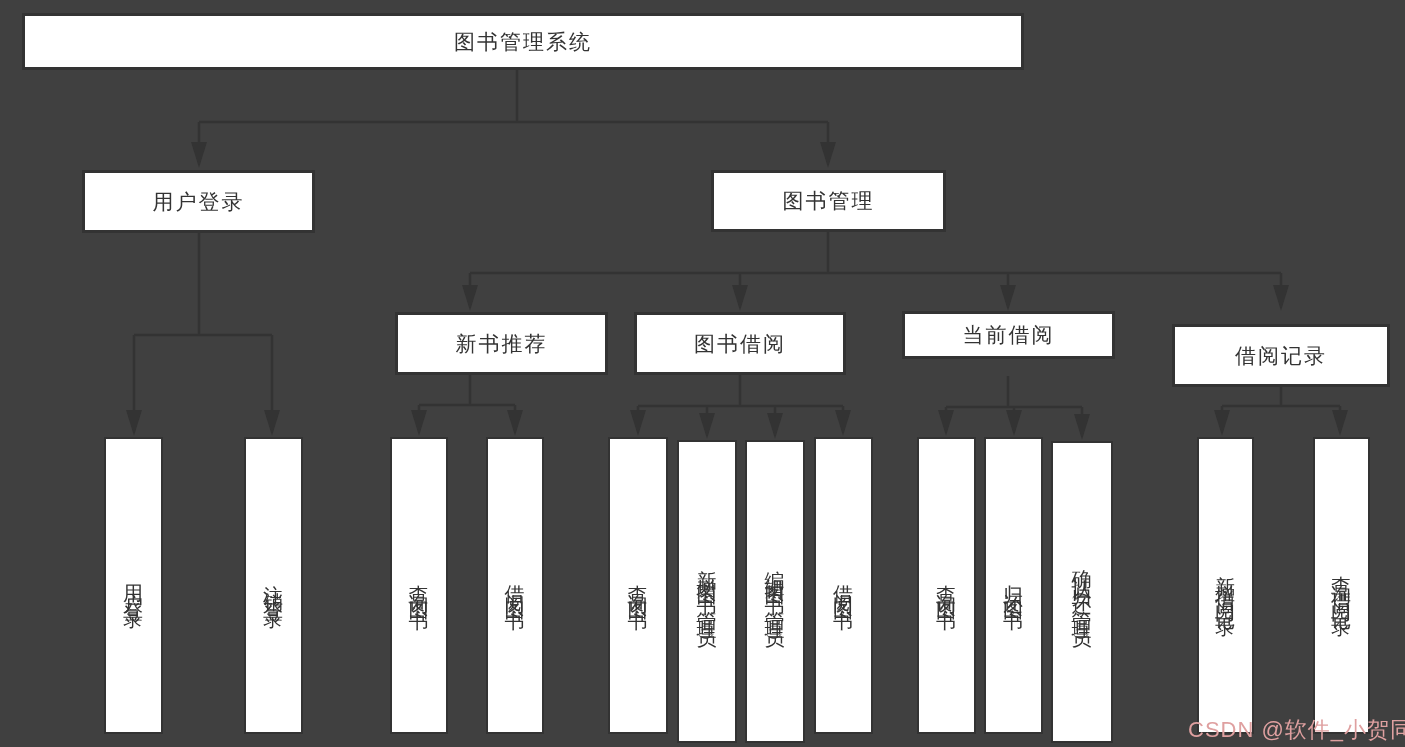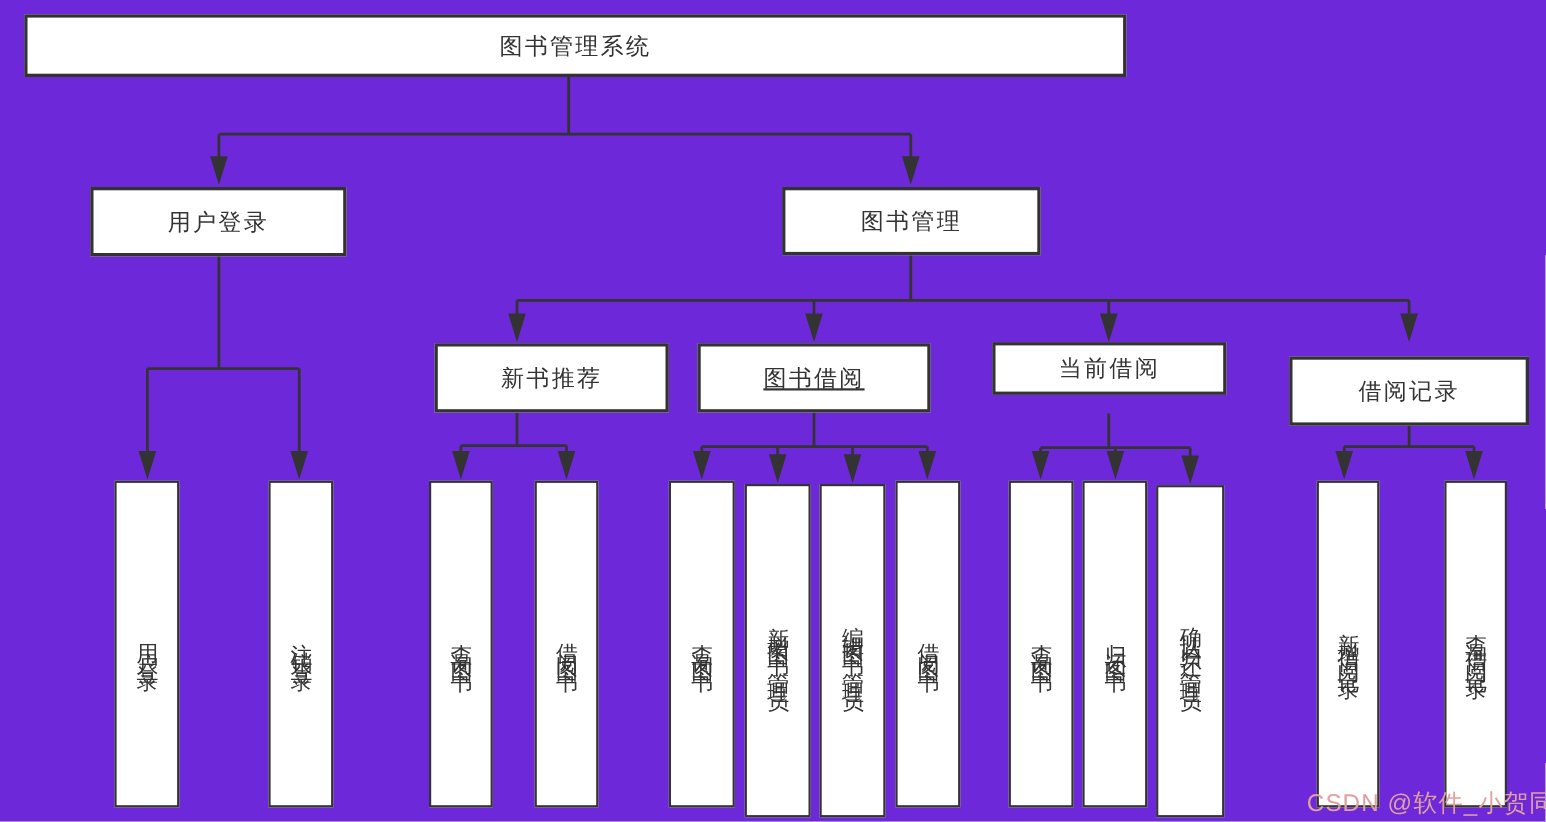--- a/index.html
+++ b/index.html
@@ -8,21 +8,21 @@
     background: #ffffff;
     width: 1405px;
     height: 747px;
     overflow: hidden;
     font-family: "Liberation Sans", "DejaVu Sans", sans-serif;
   }
   #canvas {
     position: relative;
     width: 1405px;
     height: 747px;
-    background: #6d28d9;
+    background: #404040;
   }
   #connector-svg {
     position: absolute;
     left: 0; top: 0;
     width: 1405px; height: 747px;
     z-index: 1;
   }
   .box {
     position: absolute;
     box-sizing: border-box;
@@ -46,21 +46,21 @@
     font-size: 20px;
     letter-spacing: 0.42em;
     line-height: 1;
     white-space: nowrap;
   }
   
   .n-root      { left: 22px;   top: 13px;  width: 1002px; height: 57px; }
   .n-login     { left: 82px;   top: 170px; width: 233px;  height: 63px; }
   .n-mgmt      { left: 711px;  top: 170px; width: 235px;  height: 62px; text-align: right; }
   .n-newbook   { left: 363px;  top: 312px; width: 213px;  height: 63px; margin-left: 32px; }
-  .n-borrow    { left: 634px;  top: 312px; width: 212px;  height: 63px; text-decoration: underline; }
+  .n-borrow    { left: 634px;  top: 312px; width: 212px;  height: 63px; }
   .n-current   { left: 902px;  top: 311px; width: 213px;  height: 48px; }
   .n-records   { left: 1172px; top: 324px; width: 218px;  height: 63px; }
 
   .lf-a1 { left: 104px;  top: 437px; width: 59px; height: 297px; }
   .lf-a2 { left: 244px;  top: 437px; width: 59px; height: 297px; }
   .lf-b1 { left: 390px;  top: 437px; width: 58px; height: 297px; }
   .lf-b2 { left: 486px;  top: 437px; width: 58px; height: 297px; }
   .lf-c1 { left: 608px;  top: 437px; width: 60px; height: 297px; }
   .lf-c2 { left: 677px;  top: 440px; width: 60px; height: 303px; }
   .lf-c3 { left: 745px;  top: 440px; width: 60px; height: 303px; }

